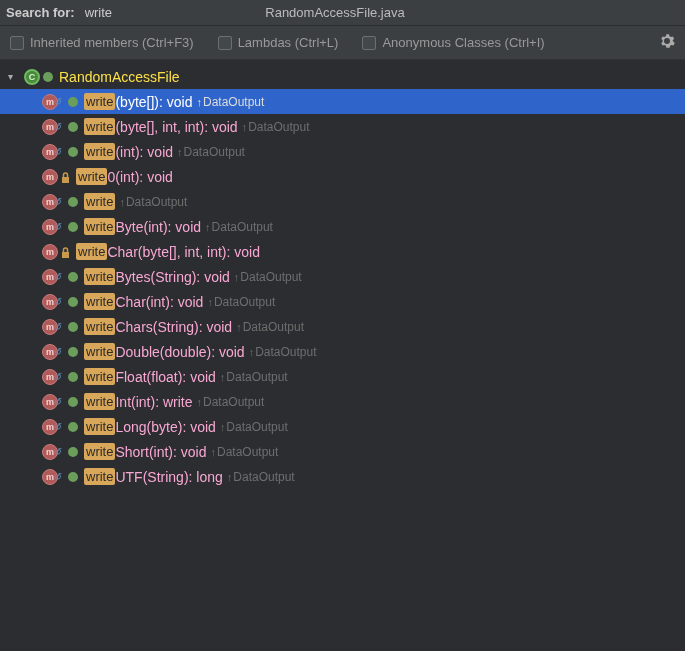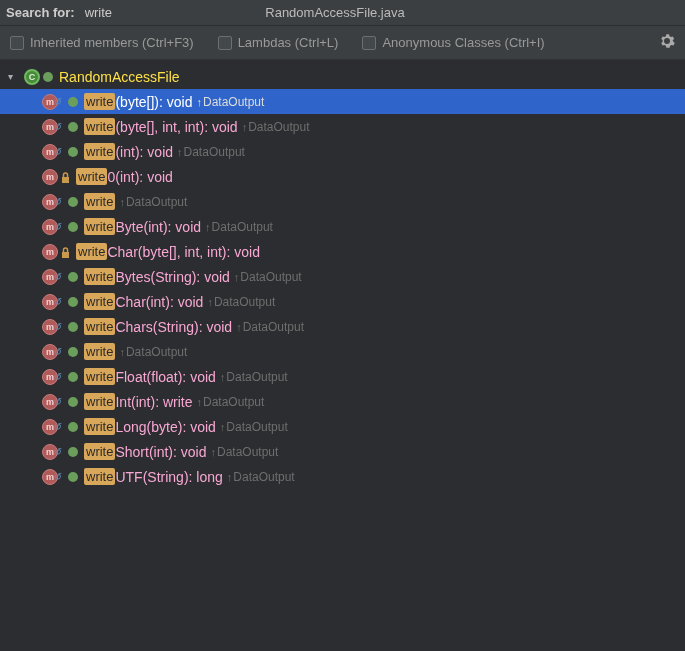--- a/index.html
+++ b/index.html
@@ -265,20 +265,21 @@
         <span class="inherit" style="margin-left: 0px;">DataOutput</span>
       </div>
       <div class="row">
         <span class="indent1"></span>
         <span class="icon-wrap">
           <span class="m-icon"></span>
           <span class="override" style="position: relative; margin-left: -8px; margin-right: 2px; color: rgb(95, 139, 181);">↺</span>
           <span class="vis"></span>
         </span>
         <span class="hl">write</span>
+        <span class="sig">Double(double): void</span>
         <span class="arrow-up">↑</span>
         <span class="inherit" style="margin-left: 0px;">DataOutput</span>
       </div>
       <div class="row">
         <span class="indent1"></span>
         <span class="icon-wrap">
           <span class="m-icon"></span>
           <span class="override" style="position: relative; margin-left: -8px; margin-right: 2px; color: rgb(95, 139, 181);">↺</span>
           <span class="vis"></span>
         </span>

